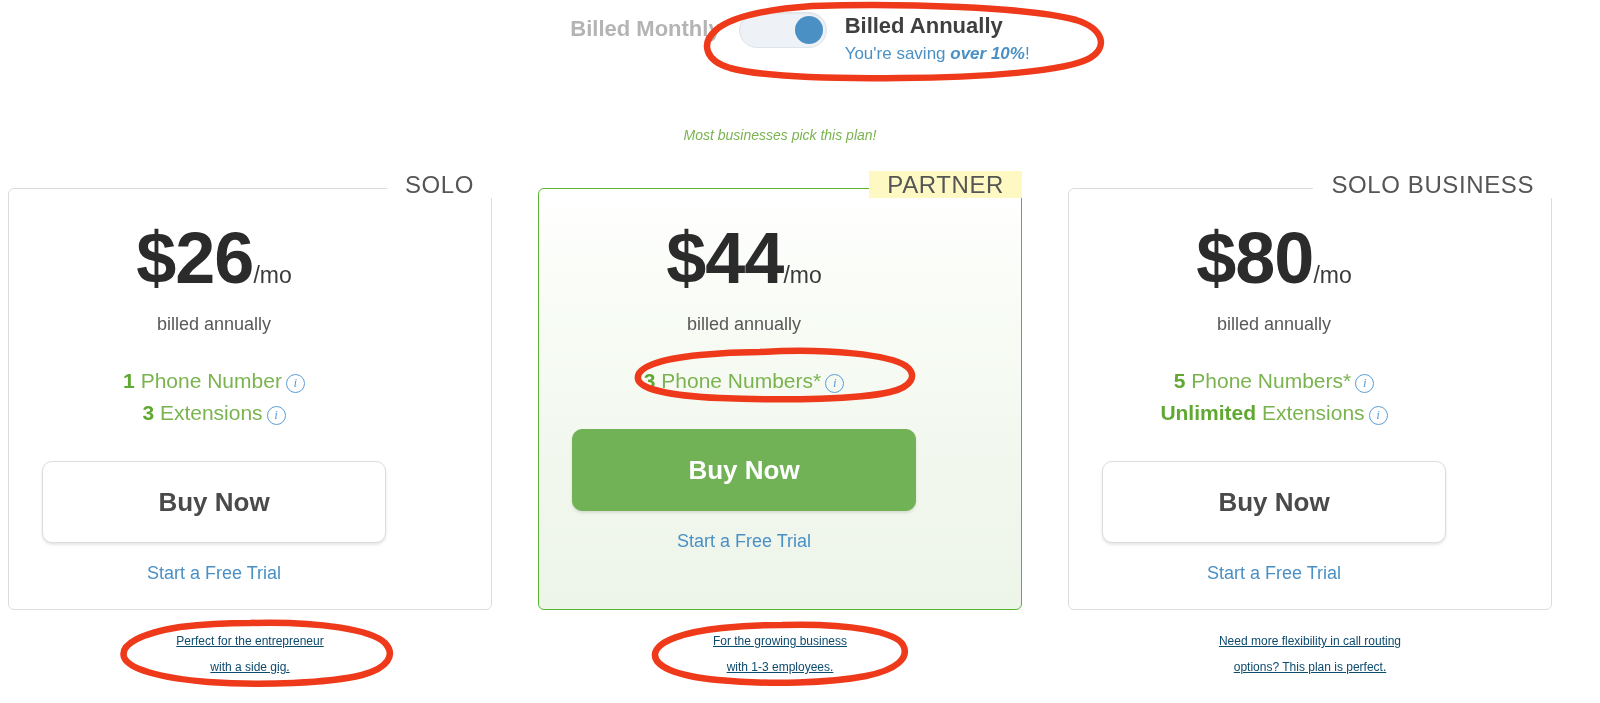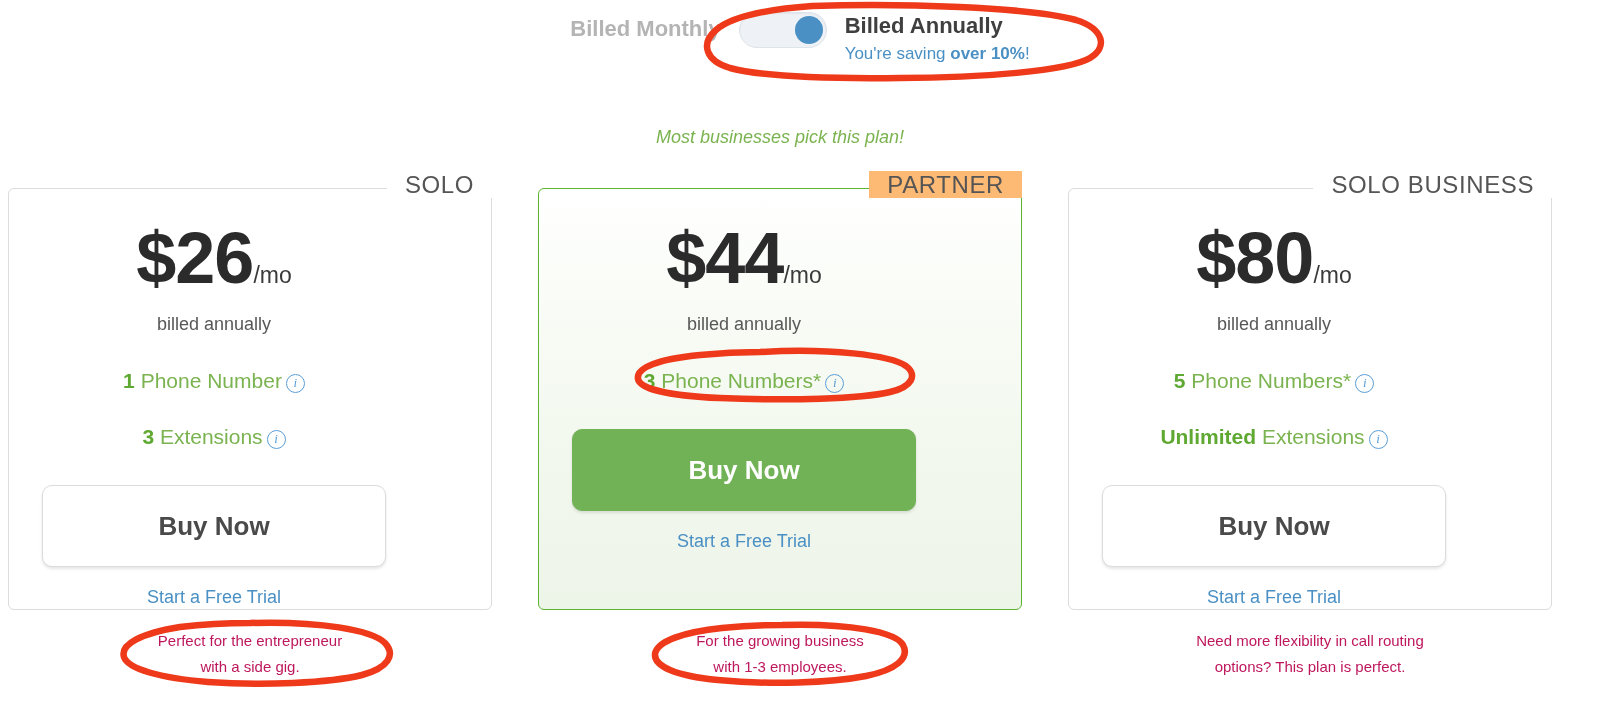--- a/index.html
+++ b/index.html
@@ -73,30 +73,30 @@
     line-height: 28px;
     white-space: nowrap;
   }
   .billing-saving {
     font-size: 17px;
     color: #4a90c4;
     line-height: 24px;
     margin-top: 2px;
     white-space: nowrap;
   }
-  .billing-saving b { font-weight: bold; }
+  .billing-saving b { font-weight: bold; font-style: italic; }
 
   
   .tagline {
     position: absolute;
     top: 127px;
     left: 538px;
     width: 484px;
     text-align: center;
-    font-size: 18px;
+    font-size: 14px;
     font-style: italic;
     color: #7ab34f;
     white-space: nowrap;
   }
 
   
   .plans {
     position: absolute;
     top: 168px;
     left: 0;
@@ -121,21 +121,21 @@
     color: #555555;
     letter-spacing: 0.6px;
     line-height: 34px;
     z-index: 3;
     white-space: nowrap;
   }
   .plan-title span {
     background: #ffffff;
     padding: 0 18px;
   }
-  .plan-partner .plan-title span { background: #fdba74; }
+  .plan-partner .plan-title span { background: #fef9c3; }
 
   .plan-card {
     position: absolute;
     top: 20px;
     left: 0;
     width: 484px;
     height: 422px;
     box-sizing: border-box;
     border: 1px solid #dcdcdc;
     border-radius: 6px;
@@ -180,21 +180,20 @@
   }
 
   .features {
     margin-top: 30px;
   }
   .feature-row {
     font-size: 21px;
     color: #7ab34f;
     line-height: 32px;
     white-space: nowrap;
-    margin-top: 24px;
   }
   .feature-count {
     font-weight: bold;
     color: #5fa832;
   }
   .info-icon {
     display: inline-block;
     width: 19px;
     height: 19px;
     border: 1.5px solid #5b9ed6;
@@ -238,23 +237,24 @@
     color: #4a90c4;
     cursor: pointer;
   }
 
   .plan-footer {
     position: absolute;
     top: 460px;
     left: 0;
     width: 484px;
     text-align: center;
-    font-size: 15px;
-    color: #be185d;
+    font-size: 12px;
+    color: #0c4a6e;
     line-height: 26px;
+    text-decoration: underline;
   }
 
   
   .annotations {
     position: absolute;
     left: 0;
     top: 0;
     width: 1600px;
     height: 703px;
     pointer-events: none;

